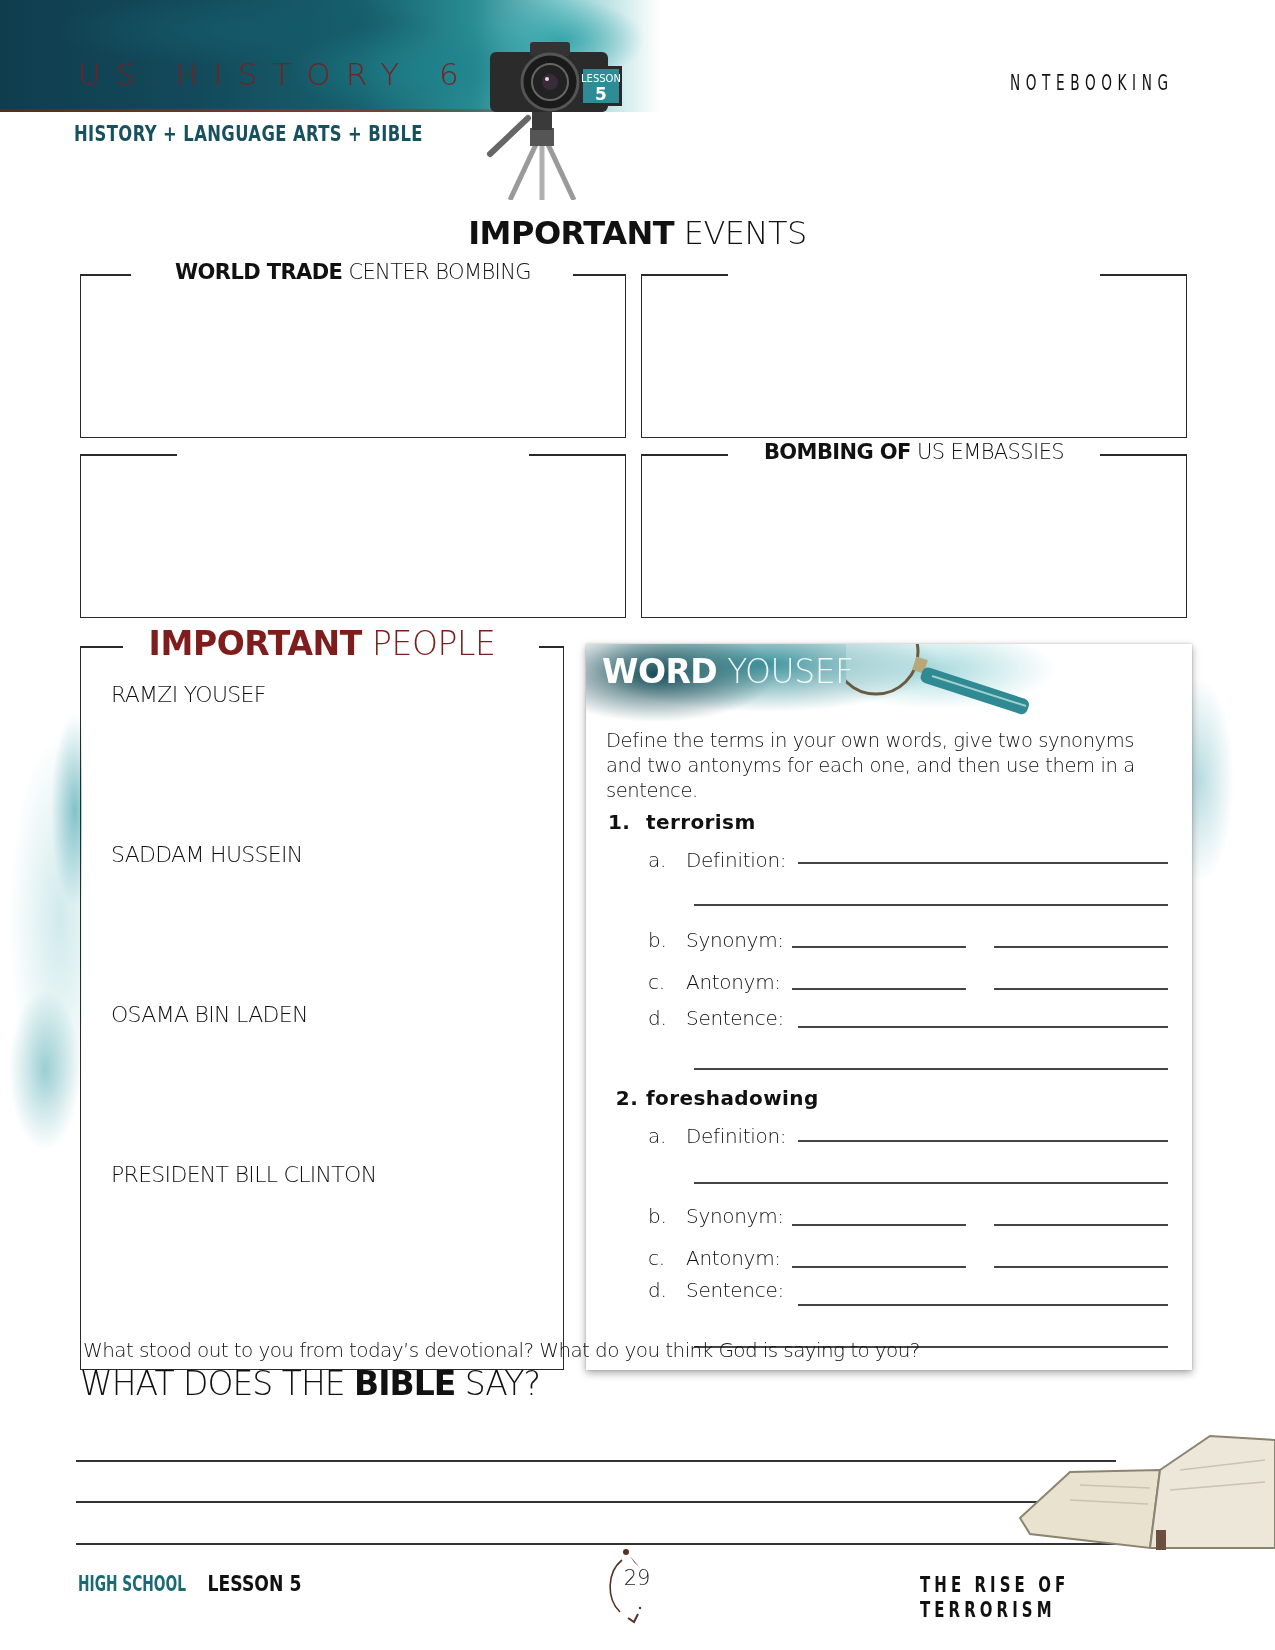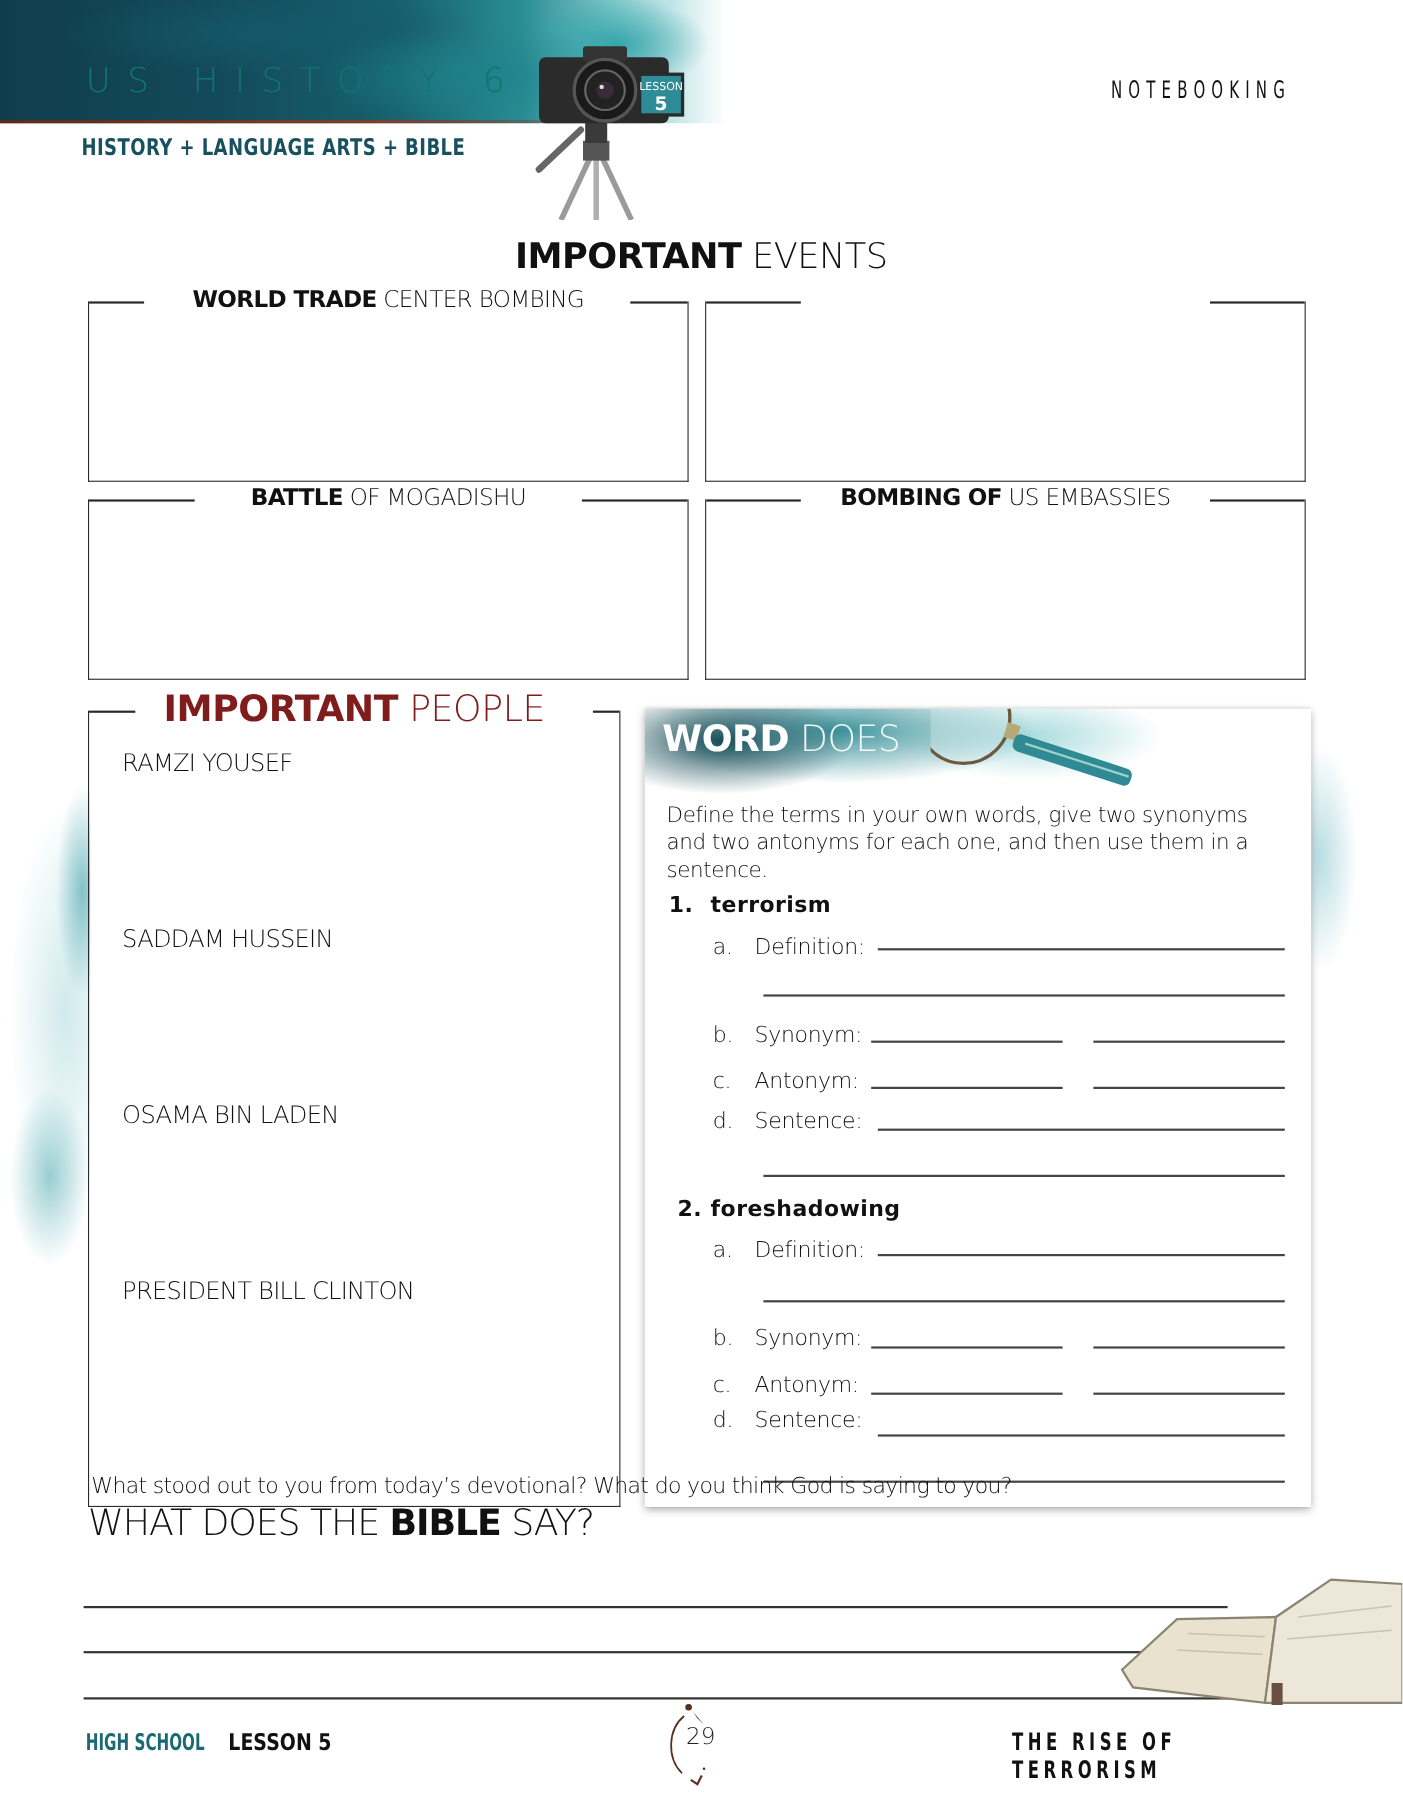--- a/index.html
+++ b/index.html
@@ -15,21 +15,21 @@
       radial-gradient(ellipse 260px 50px at 250px 30px, rgba(20,90,105,0.9), rgba(20,90,105,0) 75%),
       linear-gradient(90deg, #0f3d4e 0%, #134a5b 30%, #17606d 55%, #2a8e94 72%, rgba(80,180,185,0.7) 85%, rgba(255,255,255,0) 100%);
   }
   .banner::after {
     content: ""; position: absolute; left: 0; right: 80px; bottom: 0; height: 3px;
     background: linear-gradient(90deg, #5a2a1a, #7a4030 60%, rgba(122,64,48,0));
   }
   .series-title {
     position: absolute; left: 78px; top: 56px;
     font-family: "DejaVu Sans", sans-serif; font-weight: 300; font-size: 31px;
-    letter-spacing: 15px; color: #0f766e;
+    letter-spacing: 15px; color: #7f1d1d;
   }
   .subjects {
     position: absolute; left: 74px; top: 122px;
     font-family: "DejaVu Sans", sans-serif; font-weight: bold; font-size: 21px;
     color: #17505e; transform: scaleX(0.78); transform-origin: left center; letter-spacing: 0.5px;
   }
   .notebooking {
     position: absolute; left: 1010px; top: 70px;
     font-family: "DejaVu Sans", sans-serif; font-size: 22px; letter-spacing: 9px;
     color: #111; transform: scaleX(0.62); transform-origin: left center;
@@ -206,23 +206,20 @@
 </div>
 
 <div class="event-box" style="left:641px; top:274px; width:546px; height:164px;">
   <div class="topline" style="left:0; width:86px;"></div>
   <div class="topline" style="right:0; width:86px;"></div>
 </div>
 
 <div class="event-box" style="left:80px; top:454px; width:546px; height:164px;">
   <div class="topline" style="left:0; width:96px;"></div>
   <div class="topline" style="right:0; width:96px;"></div>
-  <div class="label">
-    <b>BATTLE</b> <span>OF MOGADISHU</span>
-  </div>
 </div>
 
 <div class="event-box" style="left:641px; top:454px; width:546px; height:164px;">
   <div class="topline" style="left:0; width:86px;"></div>
   <div class="topline" style="right:0; width:86px;"></div>
   <div class="label">
     <b>BOMBING OF</b> <span>US EMBASSIES</span>
   </div>
 </div>
 
@@ -237,21 +234,21 @@
   </div>
   <div class="person" style="top:36px;">RAMZI YOUSEF</div>
   <div class="person" style="top:196px;">SADDAM HUSSEIN</div>
   <div class="person" style="top:356px;">OSAMA BIN LADEN</div>
   <div class="person" style="top:516px;">PRESIDENT BILL CLINTON</div>
 </div>
 
 <div class="word-card">
   <div class="word-wash"></div>
   <div class="word-title">
-    <b>WORD</b> <span>DOES</span>
+    <b>WORD</b> <span>YOUSEF</span>
   </div>
   <div class="magnifier">
     <svg width="200" height="80" viewBox="0 0 200 80">
       <circle cx="30" cy="8" r="42" fill="rgba(220,240,240,0.35)" stroke="#6a5a40" stroke-width="3"></circle>
       <rect x="68" y="14" width="12" height="14" fill="#b8a878" transform="rotate(18 74 21)"></rect>
       <rect x="78" y="22" width="112" height="16" rx="6" fill="#2f8a94" transform="rotate(18 78 22)"></rect>
       <line x1="86" y1="32" x2="180" y2="62" stroke="#9fd0cc" stroke-width="2"></line>
     </svg>
   </div>
 

